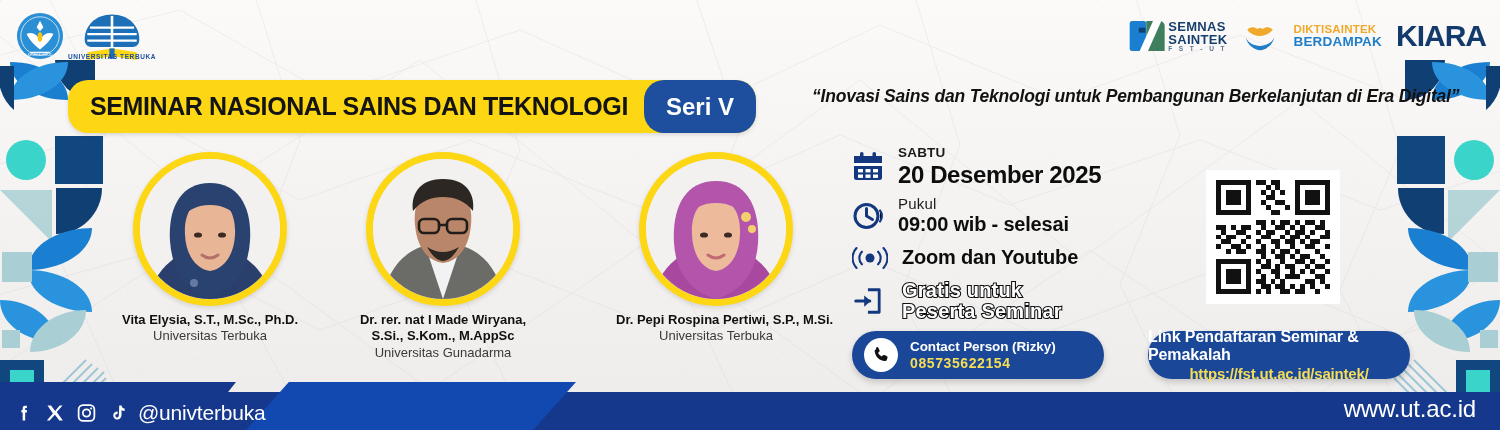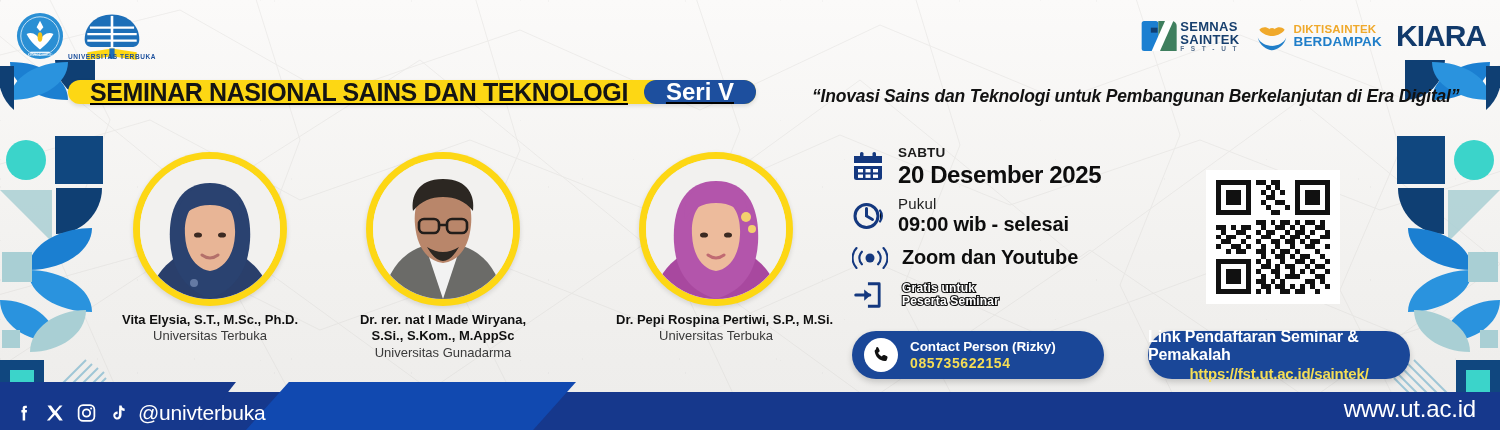--- a/index.html
+++ b/index.html
@@ -31,33 +31,32 @@
   .ut-caption {
     position:absolute; left:62px; top:53px; width:100px; text-align:center;
     font-size:6.5px; letter-spacing:.6px; color:#1b4f9c; font-weight:700;
   }
   .right-logos { position:absolute; right:14px; top:14px; height:44px; display:flex; align-items:center; gap:14px; }
   .semnas-wrap { display:flex; align-items:center; gap:0; }
   .semnas-txt { line-height:1; }
   .semnas-txt .l1 { font-size:13px; font-weight:800; color:#173f6e; letter-spacing:.3px;}
   .semnas-txt .l2 { font-size:13px; font-weight:800; color:#173f6e; letter-spacing:.3px;}
   .semnas-txt .l3 { font-size:6.5px; font-weight:700; color:#5b7390; letter-spacing:2.4px;}
-  .dikti-wrap { display:flex; align-items:center; gap:2px; }
+  .dikti-wrap { display:flex; align-items:center; gap:14px; }
   .dikti-txt { line-height:1.05; }
   .dikti-txt .d1 { font-size:11.5px; font-weight:800; color:#f0a92b; letter-spacing:.2px; }
   .dikti-txt .d2 { font-size:13.5px; font-weight:800; color:#1f7ec9; letter-spacing:.2px; }
   .kiara { font-size:30px; font-weight:900; letter-spacing:-1px; color:#123a6b; position:relative; }
 
   
   .title-bar {
-    position:absolute; left:68px; top:80px; height:24px;
+    position:absolute; left:68px; top:80px; height:53px;
     display:flex; align-items:stretch;
     background:#fdd714; border-radius:20px; padding-left:22px; padding-right:0;
     box-shadow:0 2px 4px rgba(0,0,0,.12);
-    text-decoration:underline;
   }
   .title-bar .maintxt {
     display:flex; align-items:center;
     font-size:25px; font-weight:800; color:#141414; letter-spacing:-.4px;
     padding-right:16px; white-space:nowrap;
   }
   .seri-pill {
     display:flex; align-items:center; justify-content:center;
     background:#1d4f9e; color:#ffffff; border-radius:20px;
     font-size:24px; font-weight:800; padding:0 22px; margin:0;
@@ -81,21 +80,21 @@
   .sp-org { font-size:13px; font-weight:400; color:#3a3a3a; line-height:1.3; }
 
   
   .info { position:absolute; left:852px; top:146px; }
   .info-row { display:flex; align-items:center; margin-bottom:8px; }
   .info-ico { width:46px; flex:0 0 46px; display:flex; align-items:center; justify-content:flex-start; }
   .lbl-small { font-size:13.5px; font-weight:700; color:#1b1b1b; letter-spacing:.2px; line-height:1.1; }
   .lbl-big { font-size:24px; font-weight:800; color:#0d0d0d; letter-spacing:-.4px; line-height:1.15; }
   .lbl-mid { font-size:20px; font-weight:800; color:#0d0d0d; letter-spacing:-.2px; }
   .gratis {
-    font-size:12px; font-weight:800; line-height:1.05; color:#ffffff;
+    font-size:20px; font-weight:800; line-height:1.05; color:#ffffff;
     -webkit-text-stroke:2.2px #111; paint-order:stroke fill;
     letter-spacing:.2px;
   }
 
   
   .qr { position:absolute; left:1206px; top:170px; width:134px; height:134px; background:#fff; padding:5px; }
   .qr svg { display:block; }
 
   
   .pill {

